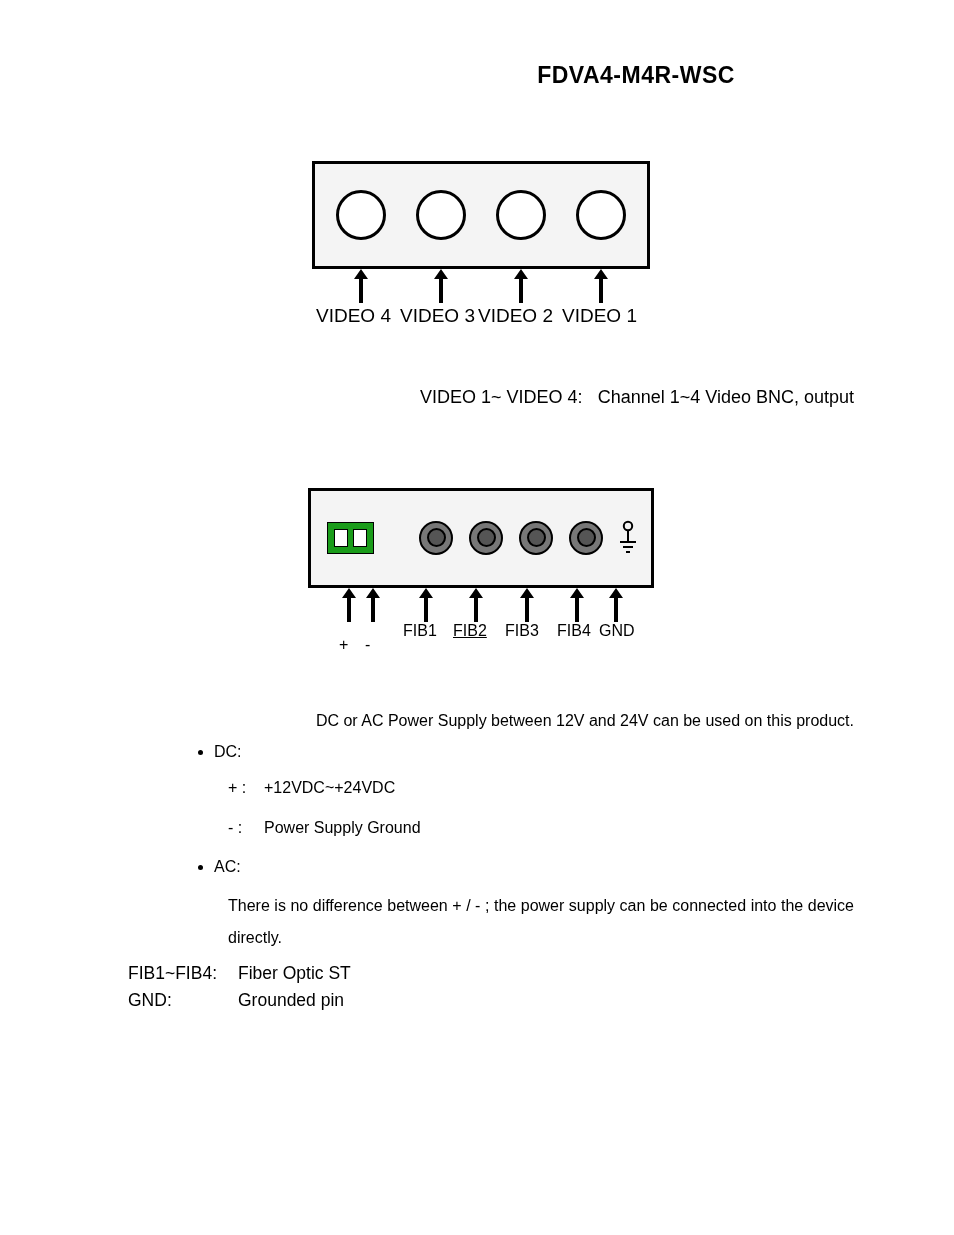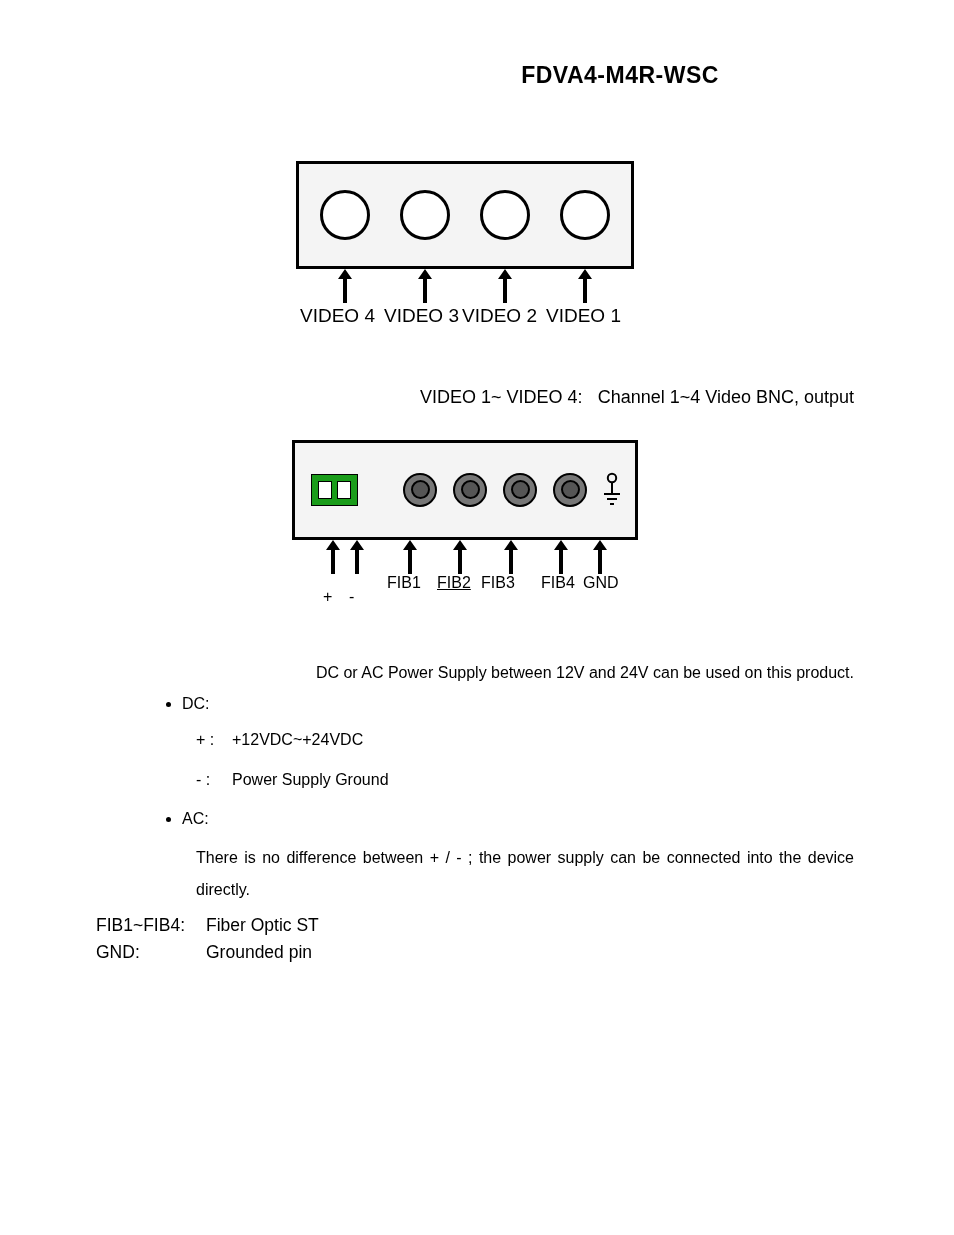--- a/index.html
+++ b/index.html
@@ -8,21 +8,21 @@
     background: #fff;
     font-family: Arial, Helvetica, sans-serif;
     color: #000;
     width: 954px;
   }
   .page {
     width: 954px;
     height: 1235px;
     position: relative;
     box-sizing: border-box;
-    padding: 60px 100px 0 76px;
+    padding: 60px 100px 0 108px;
   }
   .header {
     text-align: center;
     font-weight: 900;
     font-family: Arial, Helvetica, sans-serif;
     letter-spacing: 0.5px;
     margin-left: 310px;
   }
   .h1 {
     font-size: 23px;
@@ -246,21 +246,21 @@
     </div>
   </div>
 
   <div class="body-text" style="margin-top:56px; font-size:18px;">
     <div class="line1">
       <span>VIDEO 1~ VIDEO 4:</span>&nbsp;&nbsp;
       <span>Channel 1~4 Video BNC, output</span>
     </div>
   </div>
 
-  <div class="diagram-wrap" style="margin-top:28px;">
+  <div class="diagram-wrap" style="margin-top:76px;">
     <div class="panel fib">
       <div class="term-block">
         <div class="term-pin"></div>
         <div class="term-pin"></div>
       </div>
       <div class="fib-gap"></div>
       <div class="fib-conn">
           <div class="fib-inner"></div>
         </div>
       <div class="fib-conn">
@@ -315,21 +315,21 @@
       <div class="fib-arrow" style="left:283px;">
           <svg class="arrow-svg" width="14" height="34">
             <polygon points="7,0 0,10 5,10 5,34 9,34 9,10 14,10" fill="#000"></polygon>
           </svg>
         </div>
     </div>
 
     <div class="fib-labels-abs">
       <div class="fib-label" style="left:82px; top:0;">FIB1</div>
       <div class="fib-label" style="left:132px; top:0;text-decoration:underline;">FIB2</div>
-      <div class="fib-label" style="left:176px; top:0;">FIB3</div>
+      <div class="fib-label" style="left:184px; top:0;">FIB3</div>
       <div class="fib-label" style="left:236px; top:0;">FIB4</div>
       <div class="fib-label" style="left:278px; top:0;">GND</div>
       <div class="fib-label" style="left:18px; top:14px;">+</div>
       <div class="fib-label" style="left:44px; top:14px;">-</div>
     </div>
   </div>
 
   <div class="body-text">
     <div class="line1">DC or AC Power Supply between 12V and 24V can be used on this product.</div>
     <ul>

